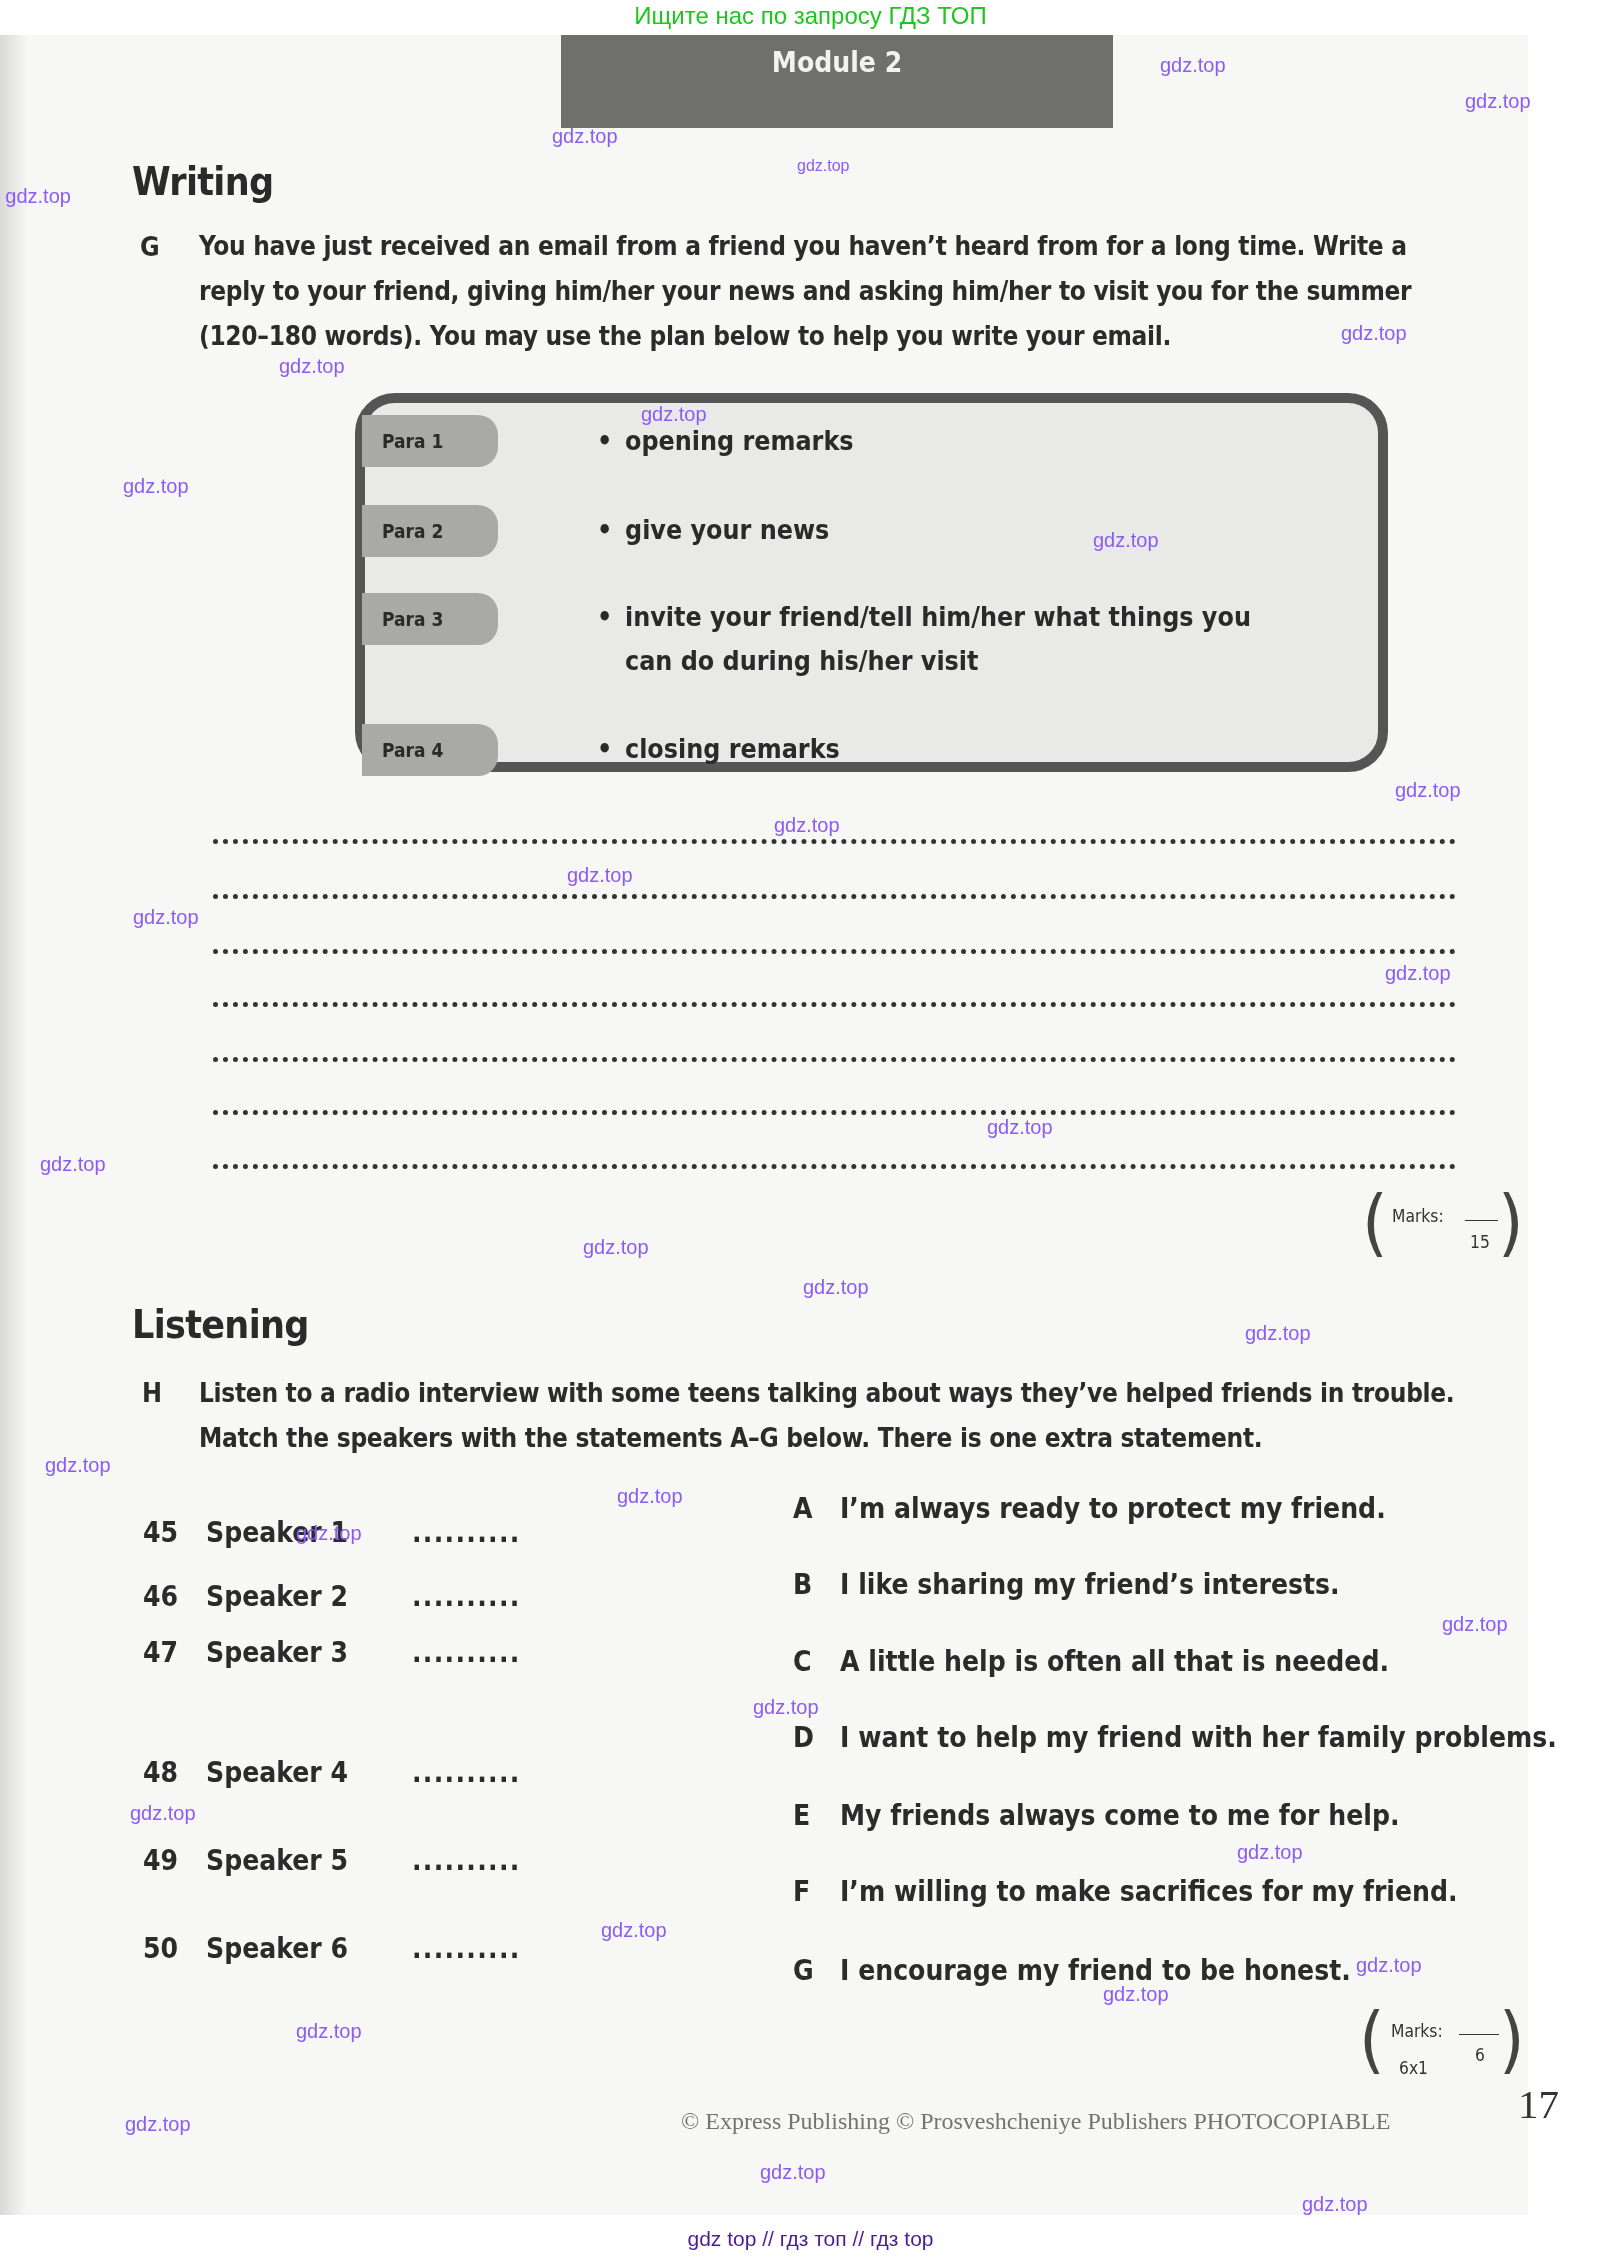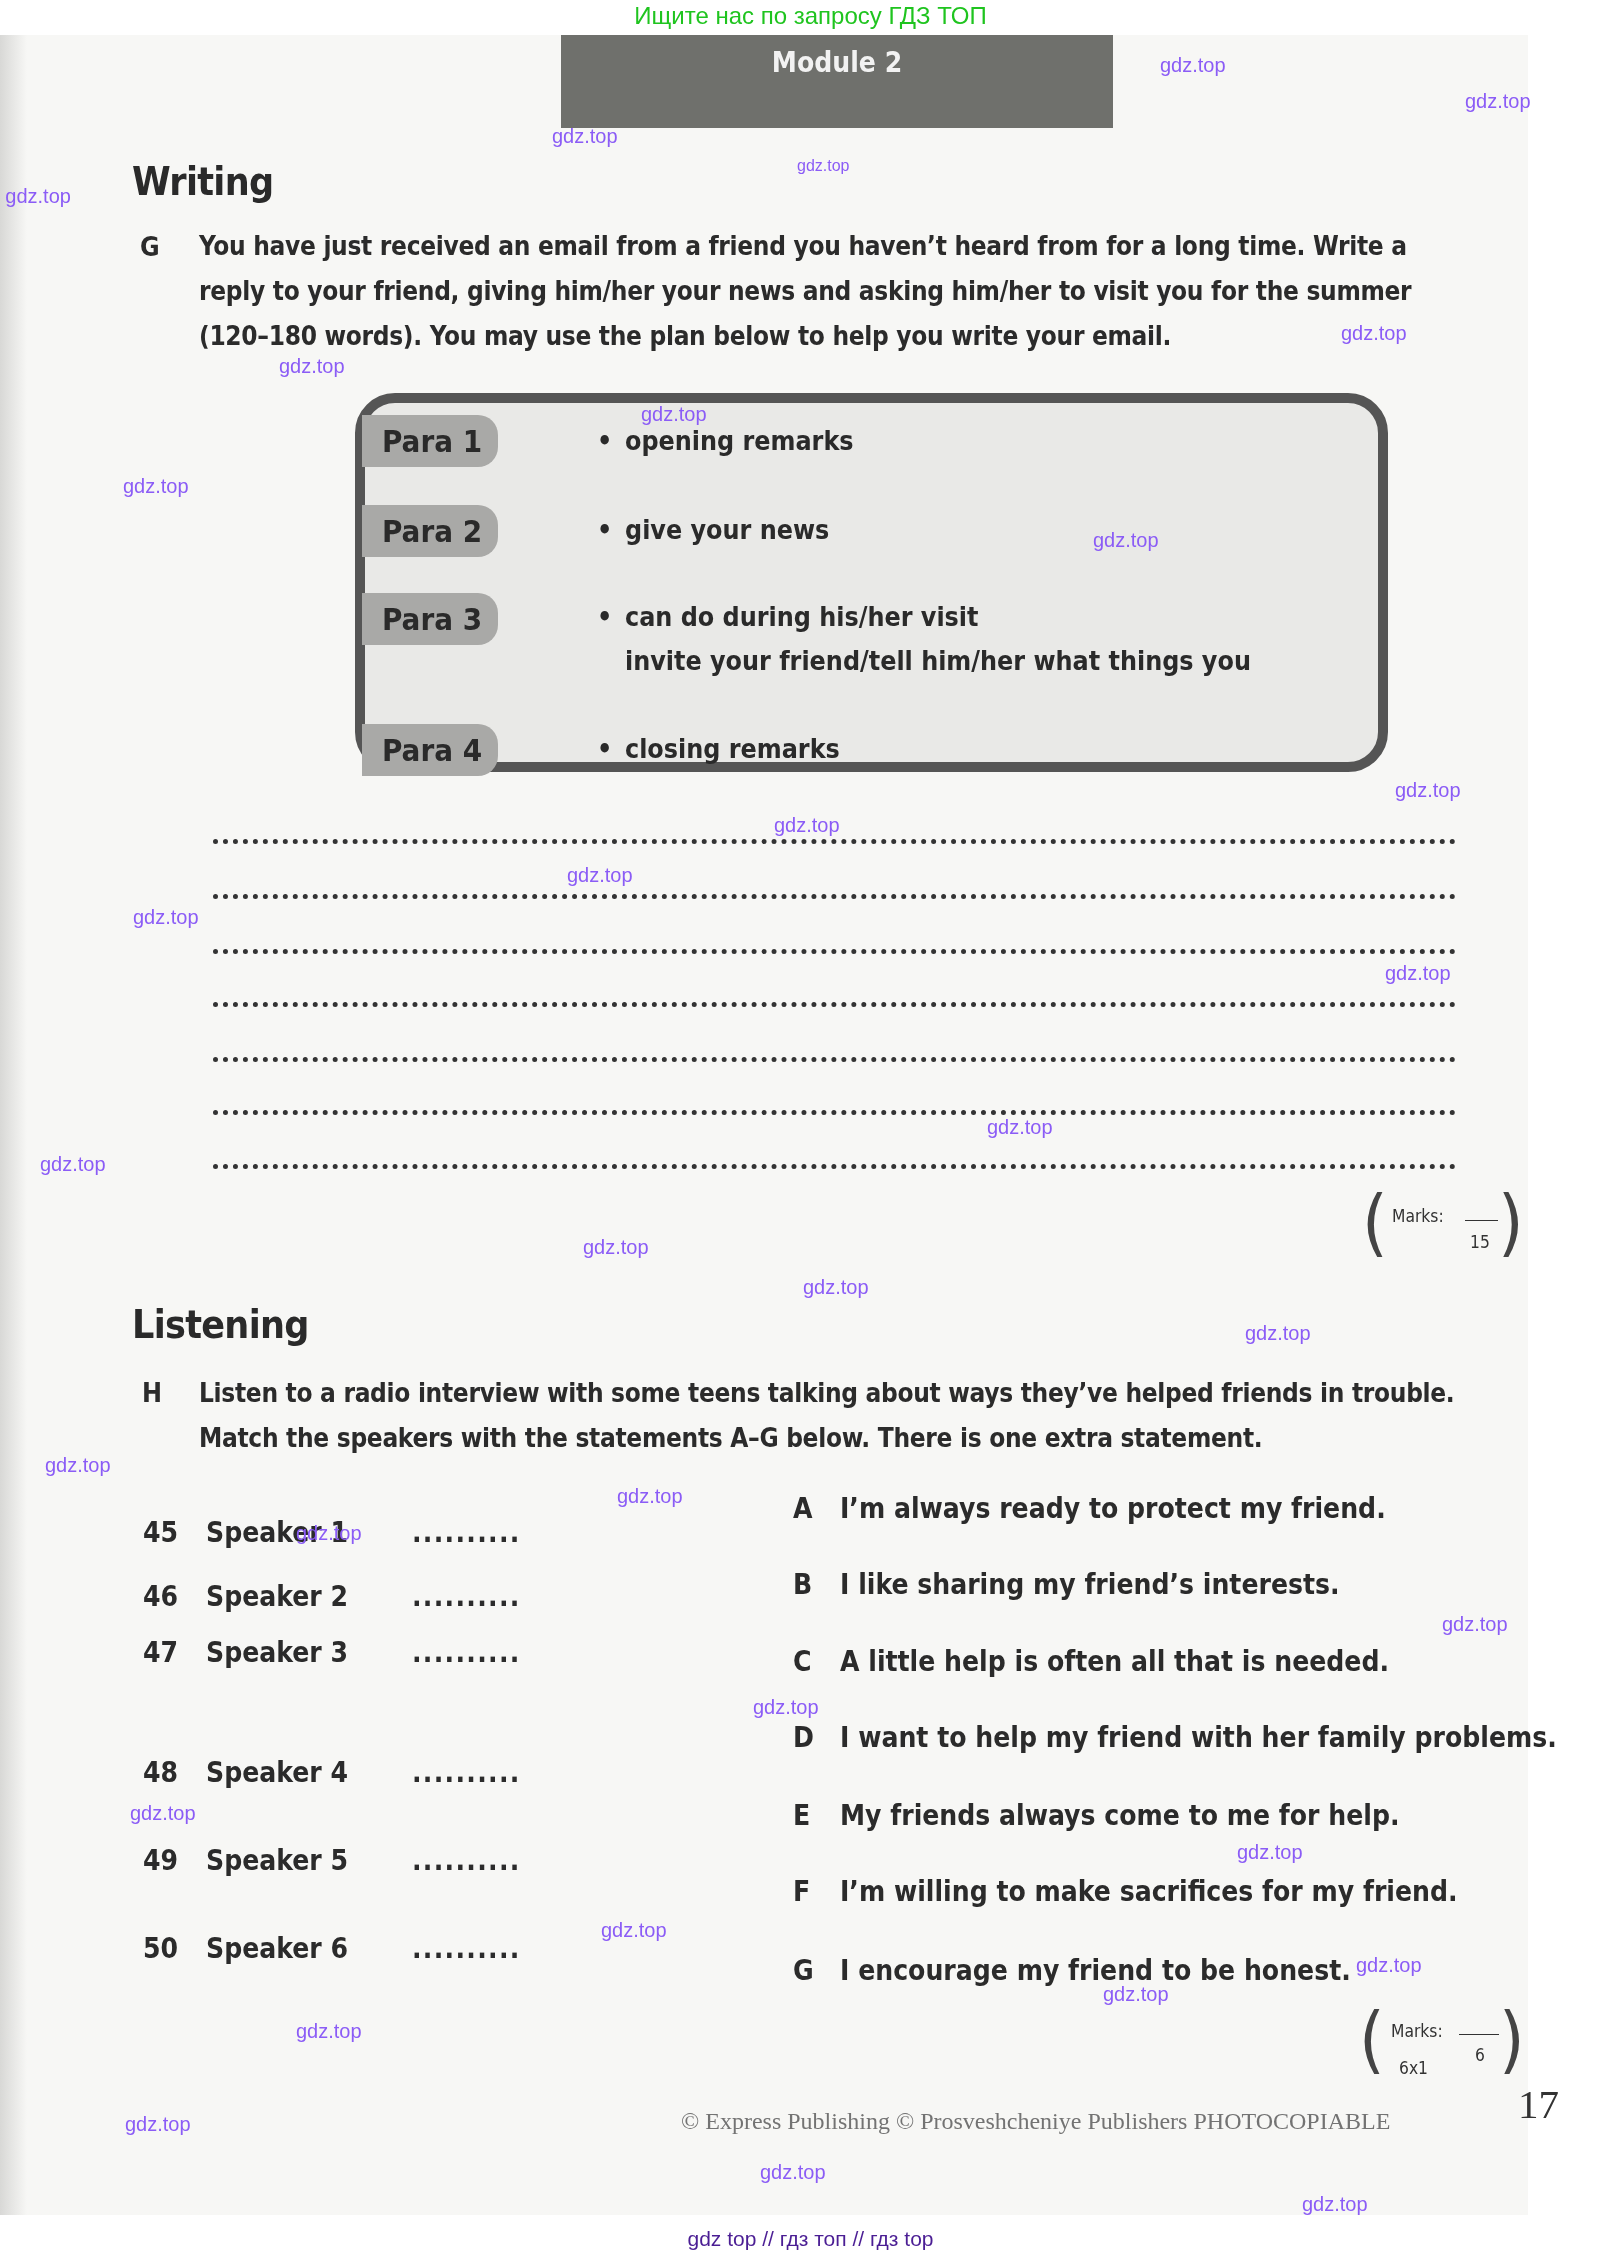--- a/index.html
+++ b/index.html
@@ -9,21 +9,21 @@
   .page-shadow{position:absolute;left:0;top:35px;width:26.6px;height:2180px;background:linear-gradient(90deg,#d8d8d6,#f7f7f5);}
   .promo-top{position:absolute;top:0;left:0;width:1621px;text-align:center;color:#1fc41f;font-size:24px;line-height:32px;font-family:"Liberation Sans",sans-serif;}
   .promo-bottom{position:absolute;top:2225px;left:0;width:1621px;text-align:center;color:#4b1e94;font-size:21px;line-height:28px;font-family:"Liberation Sans",sans-serif;}
   .module-banner{position:absolute;left:561px;top:35px;width:552px;height:93px;background:#6f706c;color:#f2f2f2;
        font-size:28px;text-align:center;line-height:56px;font-weight:bold;}
   .section-title{position:absolute;font-size:39px;font-weight:bold;color:#2a2a2a;letter-spacing:-0.7px;}
   .task-letter{position:absolute;font-size:26.6px;font-weight:bold;}
   .task-text{position:absolute;font-size:26px;font-weight:bold;line-height:45px;letter-spacing:-0.3px;}
   .plan-box{position:absolute;left:355px;top:393px;width:1033px;height:379px;border:10.6px solid #555;border-radius:40px;background:#e9e9e7;box-sizing:border-box;}
   .para-tag{position:absolute;left:362px;width:136px;height:52px;background:#a9a9a7;border-radius:0 20px 20px 0;
-       font-size:31px;font-weight:bold;line-height:52px;padding-left:20px;box-sizing:border-box;color:#2a2a2a;}
+       font-size:19px;font-weight:bold;line-height:52px;padding-left:20px;box-sizing:border-box;color:#2a2a2a;}
   .para-text{position:absolute;left:625px;font-size:26.6px;font-weight:bold;line-height:44px;color:#2a2a2a;}
   .para-text .bullet{position:absolute;left:-28px;}
   .dotline{position:absolute;left:213px;width:1243px;height:0;border-top:5.3px dotted #333;}
   .marks{position:absolute;font-size:17.3px;color:#333;}
   .marks .paren{position:absolute;font-size:73px;top:-13.3px;font-weight:100;color:#444;}
   .speaker-row{position:absolute;left:143px;font-size:28px;font-weight:bold;}
   .speaker-row .num{display:inline-block;width:63px;}
   .speaker-row .lbl{display:inline-block;width:206px;}
   .speaker-row .dots{font-weight:bold;letter-spacing:1.3px;}
   .stmt-row{position:absolute;left:793px;font-size:28px;font-weight:bold;}
@@ -60,22 +60,22 @@
 
 <div class="para-tag" style="top:505px;">Para 2</div>
 <div class="para-text" style="top:508px;">
   <span class="bullet">•</span>
   <span>give your news</span>
 </div>
 
 <div class="para-tag" style="top:593px;">Para 3</div>
 <div class="para-text" style="top:595px;">
   <span class="bullet">•</span>
+  <div>invite your friend/tell him/her what things you</div>
   <div>can do during his/her visit</div>
-  <div>invite your friend/tell him/her what things you</div>
 </div>
 
 <div class="para-tag" style="top:724px;">Para 4</div>
 <div class="para-text" style="top:727px;">
   <span class="bullet">•</span>
   <span>closing remarks</span>
 </div>
 
 <div class="dotline" style="top:839px;"></div>
 <div class="dotline" style="top:894px;"></div>

